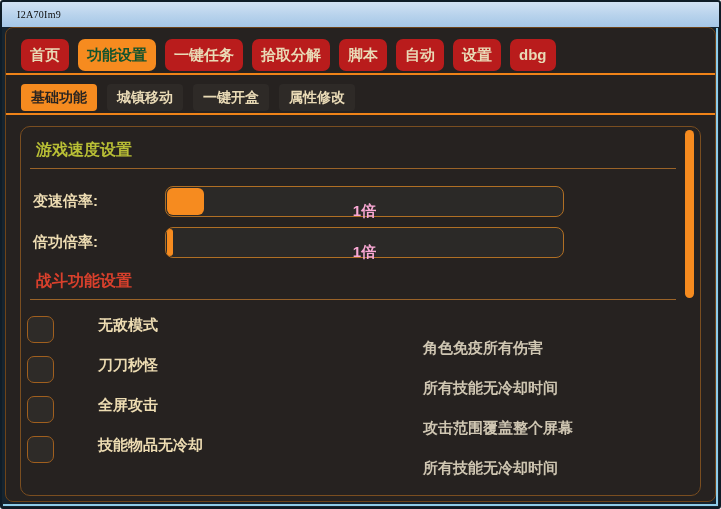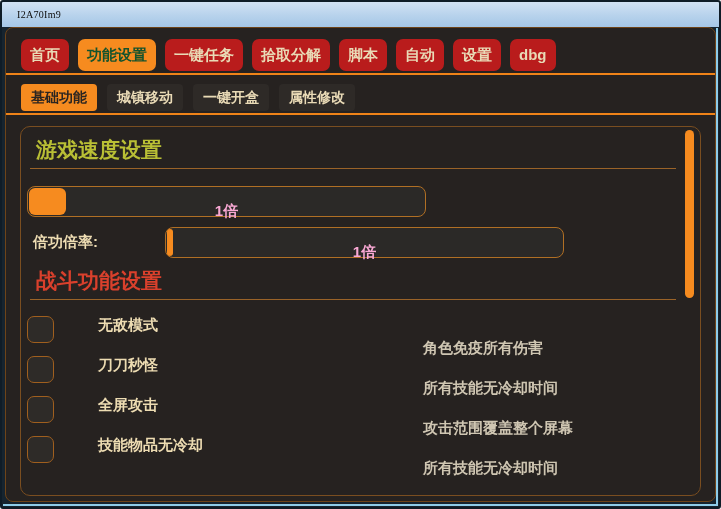--- a/index.html
+++ b/index.html
@@ -44,21 +44,21 @@
   
   .panel{
     position:relative;margin:11px 14px 0 14px;height:370px;
     border:1px solid #7a4e20;border-radius:10px;background:#262220;
     padding:0 22px 0 6px;overflow:hidden;
   }
   .scroll-thumb{
     position:absolute;top:3px;right:6px;width:9px;height:168px;
     background:#f68b1f;border-radius:5px;
   }
-  .sec-title{font-size:21px;font-weight:700;margin:13px 0 0 9px;line-height:20px;}
+  .sec-title{font-size:16px;font-weight:700;margin:13px 0 0 9px;line-height:20px;}
   .sec-title.green{color:#b9bf35;}
   .sec-title.red{color:#d9402c;}
   .sep{height:1px;background:#9a6328;margin:8px 2px 0 3px;}
   
   .slider-row{display:flex;align-items:center;margin-top:17px;height:31px;}
   .slider-row + .slider-row{margin-top:10px;}
   .slider-row .lbl{
     width:138px;padding-left:6px;color:#eddcb2;font-size:15px;font-weight:700;
   }
   .slider{
@@ -114,20 +114,21 @@
     </div>
     <div class="rule"></div>
 
     <div class="panel">
       <div class="scroll-thumb"></div>
 
       <div class="sec-title green">游戏速度设置</div>
       <div class="sep"></div>
 
       <div class="slider-row">
+        <span class="lbl">变速倍率:</span>
         <div class="slider">
           <div class="handle handle-wide"></div>
           <span class="val">1倍</span>
         </div>
       </div>
 
       <div class="slider-row">
         <span class="lbl">倍功倍率:</span>
         <div class="slider">
           <div class="handle handle-thin"></div>

